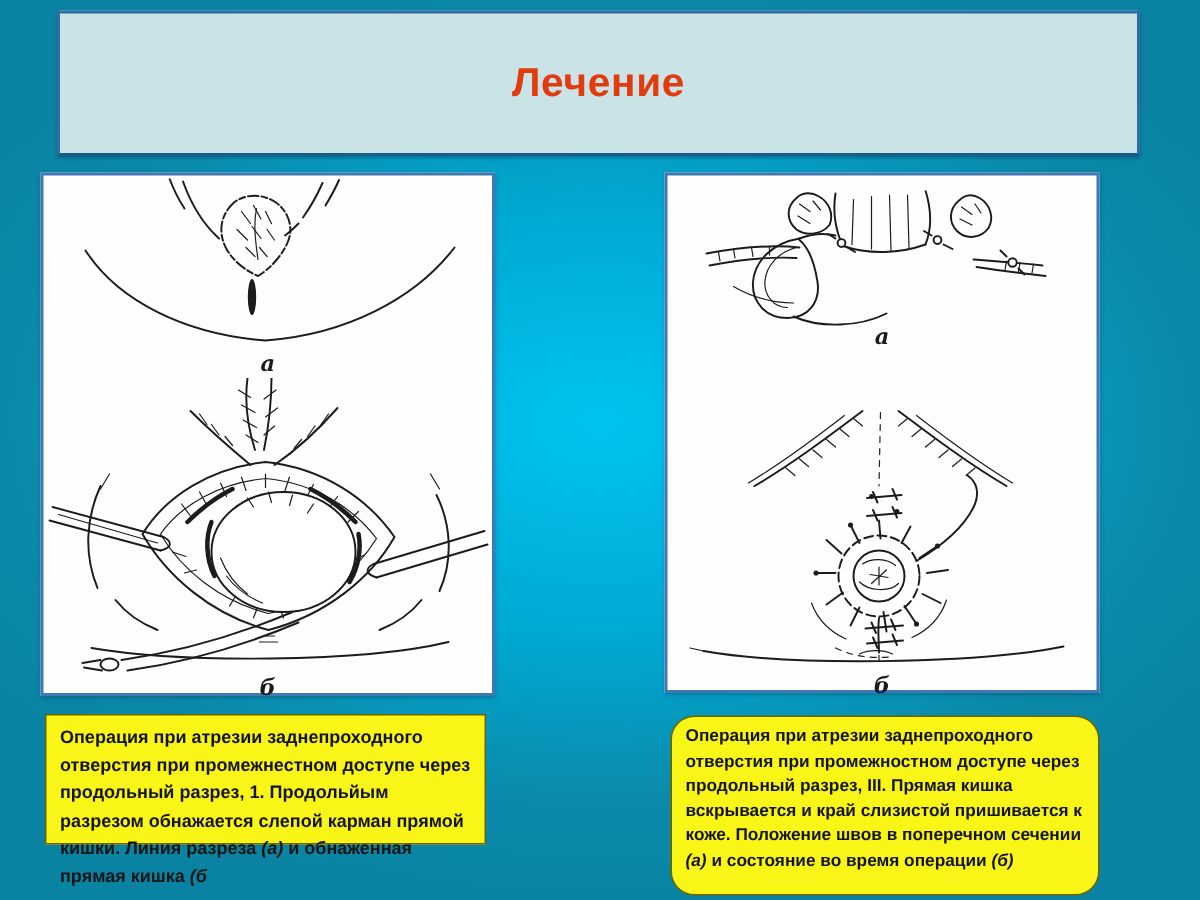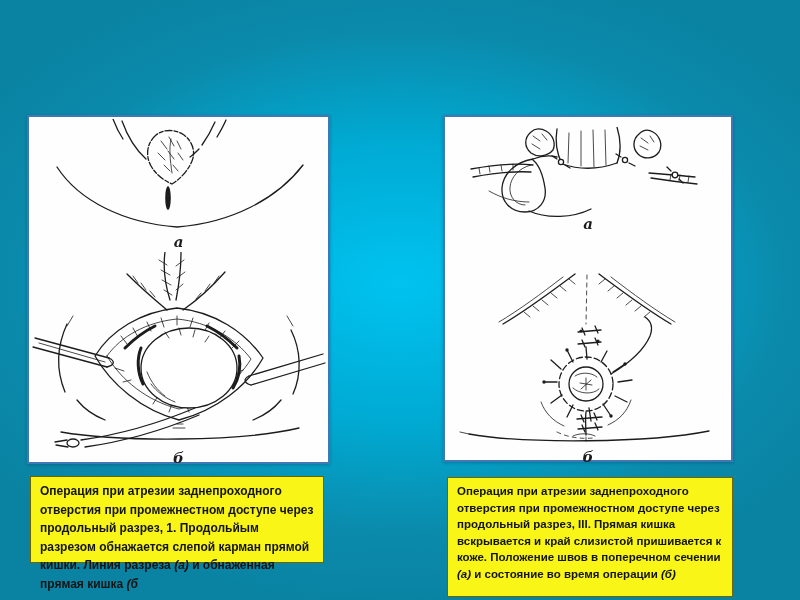--- a/index.html
+++ b/index.html
@@ -30,34 +30,37 @@
     font-family:"DejaVu Serif",serif;font-style:italic;font-weight:bold;
     font-size:15px;line-height:15px;color:#1b1b1b;
   }
   .caption{
     position:absolute;background:#f8f517;border:1px solid #6e6400;
     color:#141414;font-weight:bold;box-sizing:border-box;
   }
   .caption-left{left:30px;top:476px;width:294px;height:87px;
     padding:5px 8px 4px 9px;font-size:12px;line-height:18.6px;}
   .caption-right{left:447px;top:477px;width:286px;height:120px;
-    padding:5px 8px 4px 9px;font-size:11.5px;line-height:16.6px;}
+    padding:5px 8px 4px 9px;font-size:11.5px;line-height:16.6px;border-radius:16px;}
   .em{font-style:italic;}
   .art{stroke:#1c1c1c;fill:none;stroke-width:1.3;stroke-linecap:round;stroke-linejoin:round;}
   .thin{stroke-width:.8;}
   .thick{stroke-width:3;}
   .inkfill{fill:#1c1c1c;stroke:none;}
   .dash{stroke-dasharray:4 4;}
   .scallop{stroke-dasharray:6 3;}
 </style>
 </head>
 <body>
 
 <div class="slide">
 
+  <div class="title-box">
+    <div class="title-text">Лечение</div>
+  </div>
 
   <div class="panel panel-left">
 
     <div class="fig" style="top:2px;">
       <svg width="297" height="116" viewBox="0 0 297 116">
         <g class="art">
           <path d="M93,2 C98,16 106,30 117,40"></path>
           <path d="M84,0 C87,8 90,14 94,20"></path>
           <path d="M186,3 C182,12 178,19 173,26"></path>
           <path d="M170,30 C167,33 164,36 161,38"></path>

